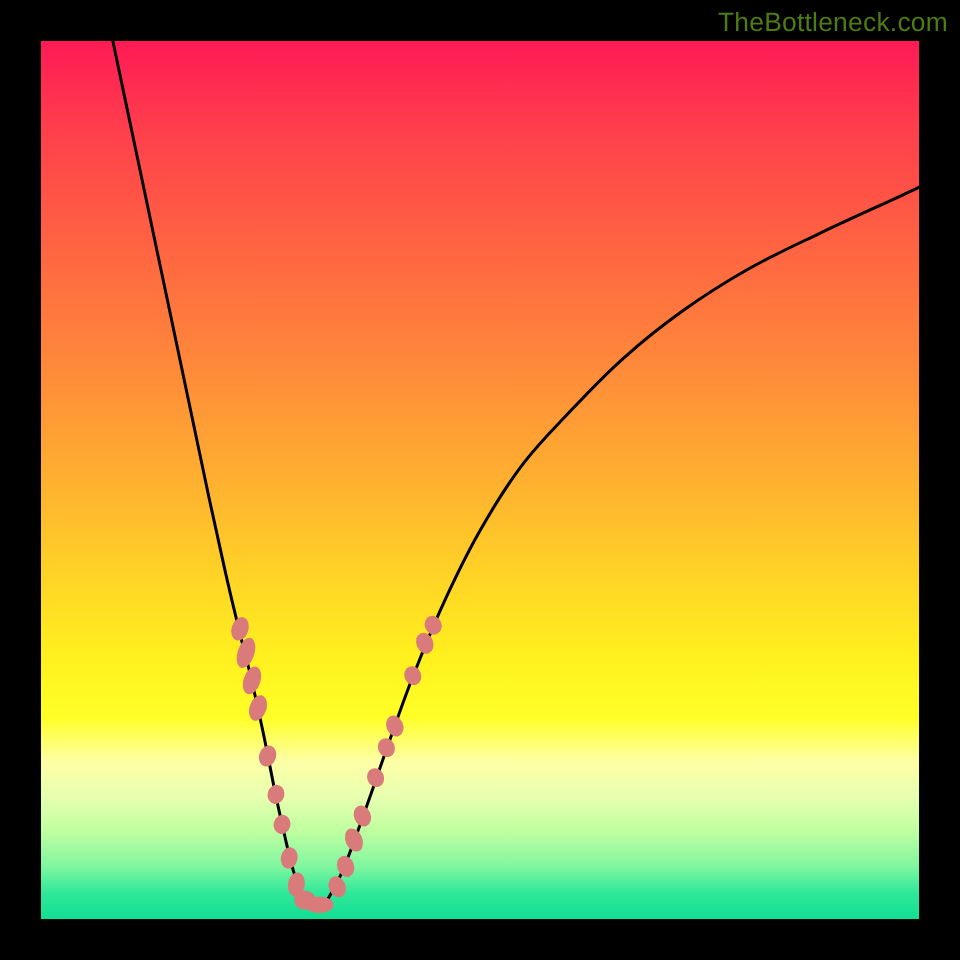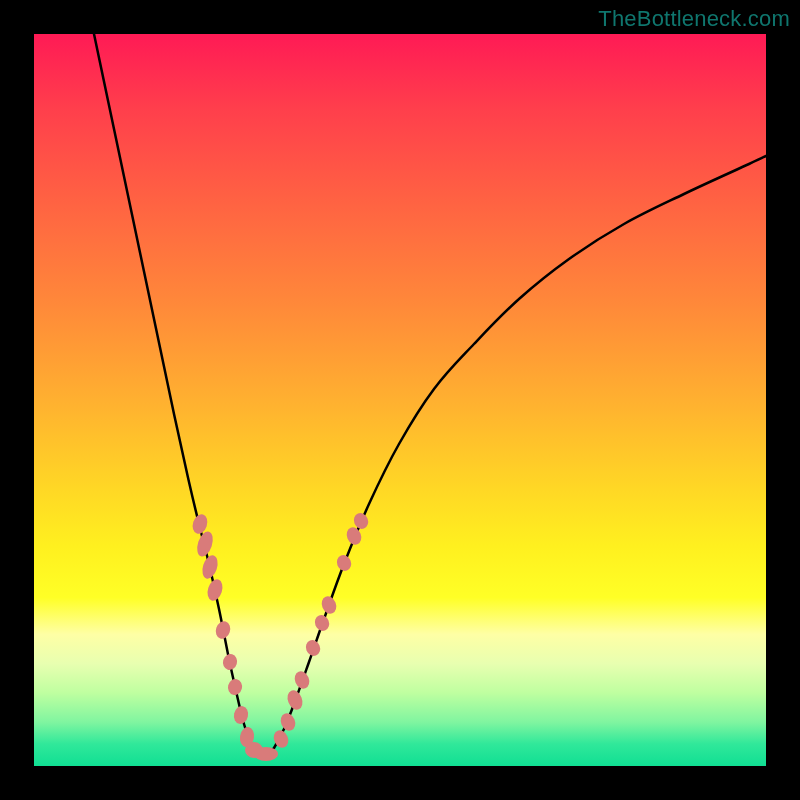--- a/index.html
+++ b/index.html
@@ -43,21 +43,21 @@
   .plot-svg {
     position: absolute;
     left: 0; top: 0;
     width: 100%;
     height: 100%;
   }
   .watermark {
     position: absolute;
     top: 6px;
     right: 10px;
-    color: #0f766e;
+    color: #4d7c0f;
     font-size: 22px;
     font-weight: 400;
     font-family: Arial, sans-serif;
     letter-spacing: 0.2px;
   }
 </style>
 </head>
 <body>
 
 <div class="frame">

